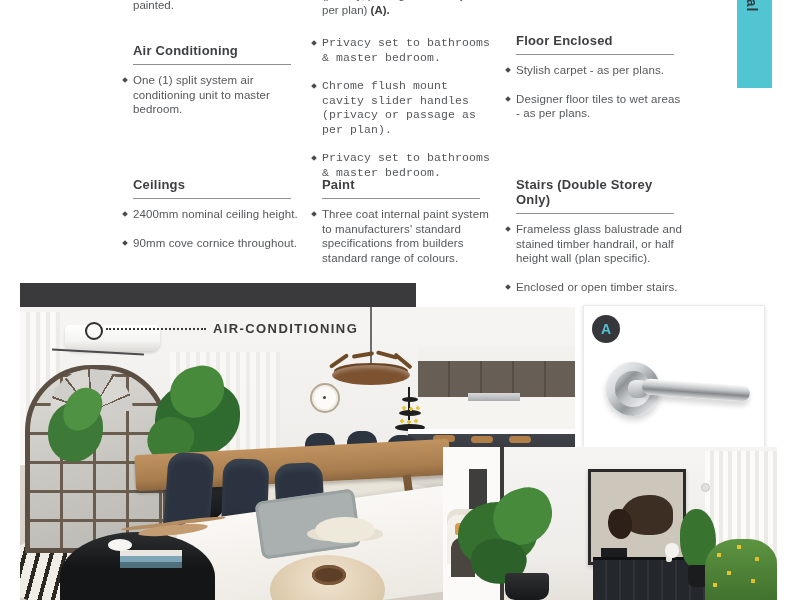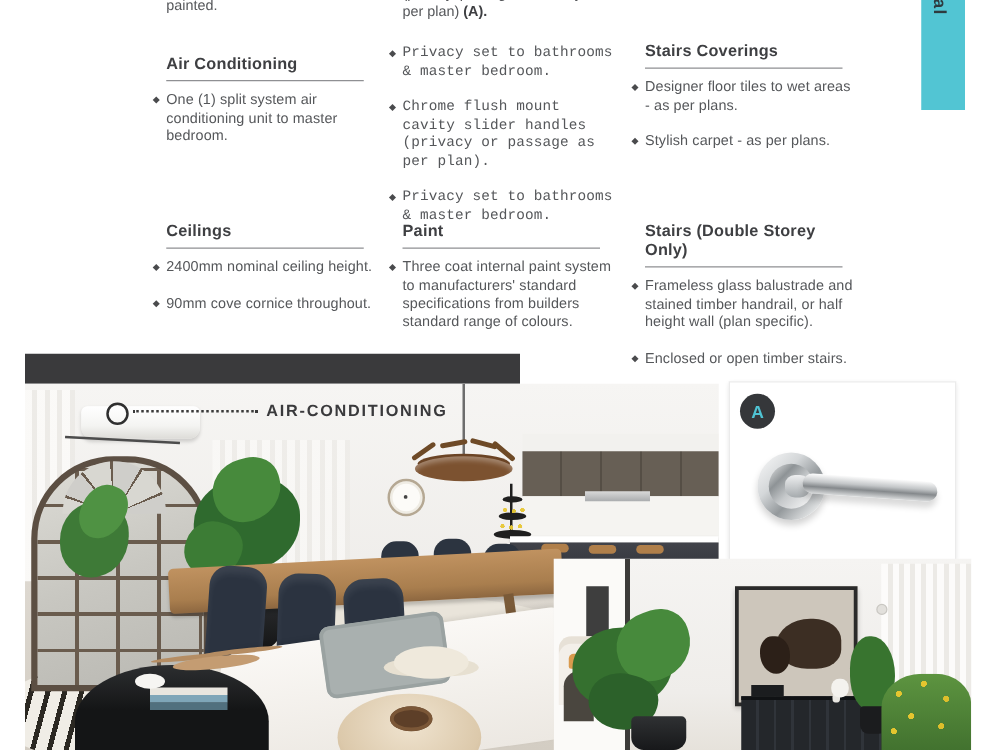--- a/index.html
+++ b/index.html
@@ -228,24 +228,24 @@
   <div class="sec" style="top:177px;">
     <h3>Paint</h3>
     <ul class="blist">
       <li>Three coat internal paint system to manufacturers' standard specifications from builders standard range of colours.</li>
     </ul>
   </div>
 </div>
 
 <div class="col" id="col3">
   <div class="sec" style="top:33px;">
-    <h3>Stairs Coverings</h3>
-    <ul class="blist">
+    <h3>Floor Enclosed</h3>
+    <ul class="blist">
+      <li>Stylish carpet - as per plans.</li>
       <li>Designer floor tiles to wet areas - as per plans.</li>
-      <li>Stylish carpet - as per plans.</li>
     </ul>
   </div>
   <div class="sec" style="top:177px;">
     <h3>Stairs (Double Storey Only)</h3>
     <ul class="blist">
       <li>Frameless glass balustrade and stained timber handrail, or half height wall (plan specific).</li>
       <li>Enclosed or open timber stairs.</li>
     </ul>
   </div>
 </div>

